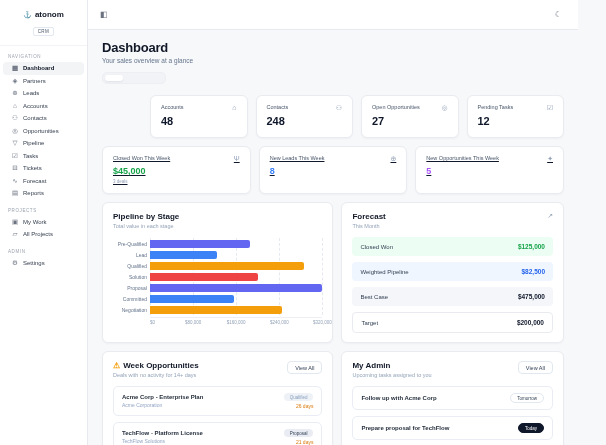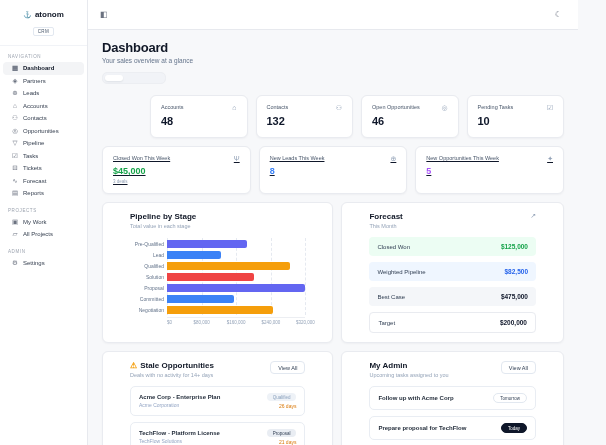--- a/index.html
+++ b/index.html
@@ -40,21 +40,21 @@
   .stat-ic { font-size:7px; color:#94a3b8; line-height:1; }
   .stat-value { font-size:11px; font-weight:bold; color:#0f172a; margin-top:4px; }
 
   .week-grid { display:grid; grid-template-columns:repeat(3,1fr); gap:8px; margin-top:8px; }
   .week-card { padding:8px 10px 9px; min-height:40px;text-decoration:underline; }
   .week-value { font-size:9px; font-weight:bold; margin-top:4px; }
   .week-sub { font-size:4.5px; color:#94a3b8; margin-top:3px; }
 
   .two-col { display:grid; grid-template-columns:1.04fr 1fr; gap:8px; margin-top:8px; }
 
-  .panel { padding:9px 27px; }
+  .panel { padding:9px 10px; }
   .panel-head { display:flex; justify-content:space-between; align-items:flex-start; }
   .panel-title { font-size:8px; font-weight:bold; color:#111827; display:flex; align-items:center; gap:3px; }
   .panel-subtitle { font-size:5.5px; color:#94a3b8; margin-top:2px; }
   .panel-ic { font-size:7px; color:#94a3b8; }
   .warn-ic { color:#f59e0b; font-size:8px; }
   .view-all { font-size:5.5px; color:#334155; background:#fff; border:1px solid #e2e8f0; border-radius:4px; padding:2.5px 7px; cursor:pointer; font-family:inherit; }
 
   
   .chart { display:flex; margin-top:9px; }
   .ylabels { display:flex; flex-direction:column; }
@@ -188,35 +188,35 @@
       <span class="stat-label">Accounts</span>
       <span class="stat-ic ic">⌂</span>
     </div>
     <div class="stat-value">48</div>
   </div>
           <div class="card stat-card">
     <div class="stat-top">
       <span class="stat-label">Contacts</span>
       <span class="stat-ic ic">⚇</span>
     </div>
-    <div class="stat-value">132</div>
+    <div class="stat-value">248</div>
   </div>
           <div class="card stat-card">
     <div class="stat-top">
       <span class="stat-label">Open Opportunities</span>
       <span class="stat-ic ic">◎</span>
     </div>
-    <div class="stat-value">46</div>
+    <div class="stat-value">27</div>
   </div>
           <div class="card stat-card">
     <div class="stat-top">
       <span class="stat-label">Pending Tasks</span>
       <span class="stat-ic ic">☑</span>
     </div>
-    <div class="stat-value">10</div>
+    <div class="stat-value">12</div>
   </div>
         </div>
 
       <div class="week-grid" id="week-grid">
           <div class="card week-card">
     <div class="stat-top">
       <span class="stat-label">Closed Won This Week</span>
       <span class="stat-ic ic">Ψ</span>
     </div>
     <div class="week-value" style="color: rgb(22, 163, 74);">$45,000</div>
@@ -326,21 +326,21 @@
             </div>
         </section>
       </div>
 
       <div class="two-col">
         <section class="card panel">
           <div class="panel-head">
             <div>
               <div class="panel-title">
                 <span class="warn-ic">⚠</span>
-                <span>Stale Opportunities</span>
+                <span>Week Opportunities</span>
               </div>
               <div class="panel-subtitle">Deals with no activity for 14+ days</div>
             </div>
             <button class="view-all">View All</button>
           </div>
           <div class="list" id="stale-list">
               <div class="list-item">
     <div>
       <div class="li-title">Acme Corp - Enterprise Plan</div>
       <div class="li-sub">Acme Corporation</div>

